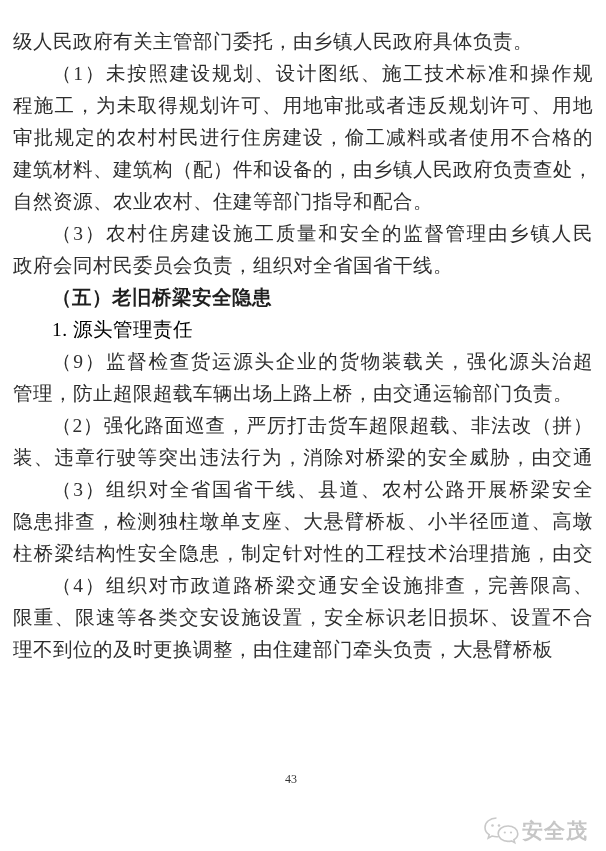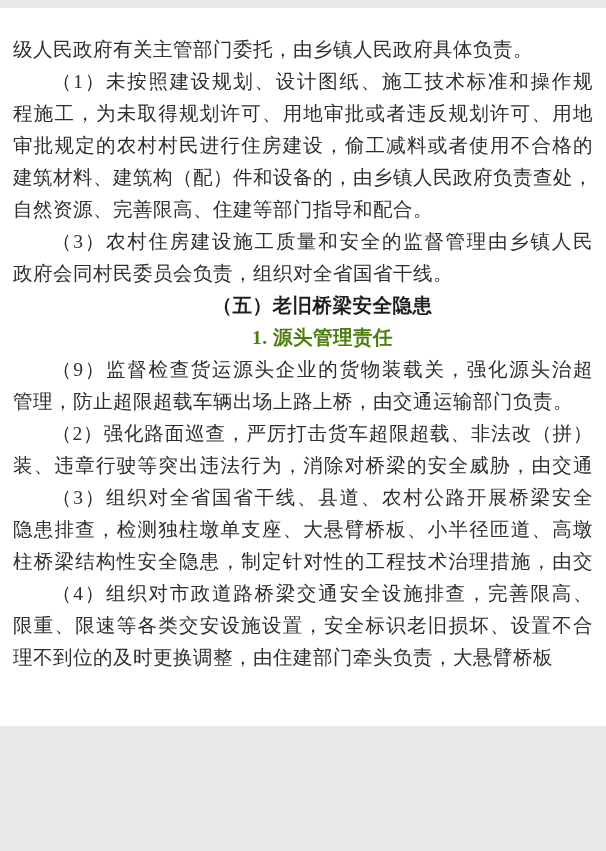--- a/index.html
+++ b/index.html
@@ -3,22 +3,22 @@
 <meta charset="utf-8">
 <style>
   html, body {
     margin: 0;
     padding: 0;
     background: #e8e8e8;
   }
   .page {
     position: relative;
     width: 606px;
-    height: 718px;
-    margin: 8px auto;
+    height: 851px;
+    margin: 0 auto;
     background: #ffffff;
     overflow: hidden;
     font-family: "Liberation Serif", "DejaVu Serif", serif;
     color: #2e2e2e;
   }
   .doc {
     position: absolute;
     top: 26px;
     left: 13px;
     width: 580px;
@@ -30,29 +30,28 @@
     letter-spacing: 0.5px;
     white-space: nowrap;
   }
   .line.fill {
     white-space: normal;
     text-align: justify;
     text-align-last: justify;
   }
   .line.indent {
     text-indent: 2em;
-    text-align: center;
   }
   .line.h1 {
     font-weight: bold;
     color: #1f1f1f;
   }
   .line.h2 {
-    font-weight: bold;
-    color: #4d7c0f;
+    font-weight: normal;
+    color: #000000;
   }
   .page-number {
     position: absolute;
     top: 772px;
     left: 0;
     right: 24px;
     text-align: center;
     font-size: 12px;
     color: #333333;
     font-family: "Liberation Serif", "DejaVu Serif", serif;
@@ -78,21 +77,21 @@
 <body>
 
 <div class="page">
 
   <div class="doc">
       <div class="line">级人民政府有关主管部门委托，由乡镇人民政府具体负责。</div>
       <div class="line indent fill">（1）未按照建设规划、设计图纸、施工技术标准和操作规</div>
       <div class="line fill">程施工，为未取得规划许可、用地审批或者违反规划许可、用地</div>
       <div class="line fill">审批规定的农村村民进行住房建设，偷工减料或者使用不合格的</div>
       <div class="line fill">建筑材料、建筑构（配）件和设备的，由乡镇人民政府负责查处，</div>
-      <div class="line">自然资源、完善限高、住建等部门指导和配合。</div>
+      <div class="line">自然资源、农业农村、住建等部门指导和配合。</div>
       <div class="line indent fill">（3）农村住房建设施工质量和安全的监督管理由乡镇人民</div>
       <div class="line">政府会同村民委员会负责，组织对全省国省干线。</div>
       <div class="line indent h1">（五）老旧桥梁安全隐患</div>
       <div class="line indent h2">1.  源头管理责任</div>
       <div class="line indent fill">（9）监督检查货运源头企业的货物装载关，强化源头治超</div>
       <div class="line">管理，防止超限超载车辆出场上路上桥，由交通运输部门负责。</div>
       <div class="line indent fill">（2）强化路面巡查，严厉打击货车超限超载、非法改（拼）</div>
       <div class="line fill">装、违章行驶等突出违法行为，消除对桥梁的安全威胁，由交通</div>
       <div class="line indent fill">（3）组织对全省国省干线、县道、农村公路开展桥梁安全</div>
       <div class="line fill">隐患排查，检测独柱墩单支座、大悬臂桥板、小半径匝道、高墩</div>

